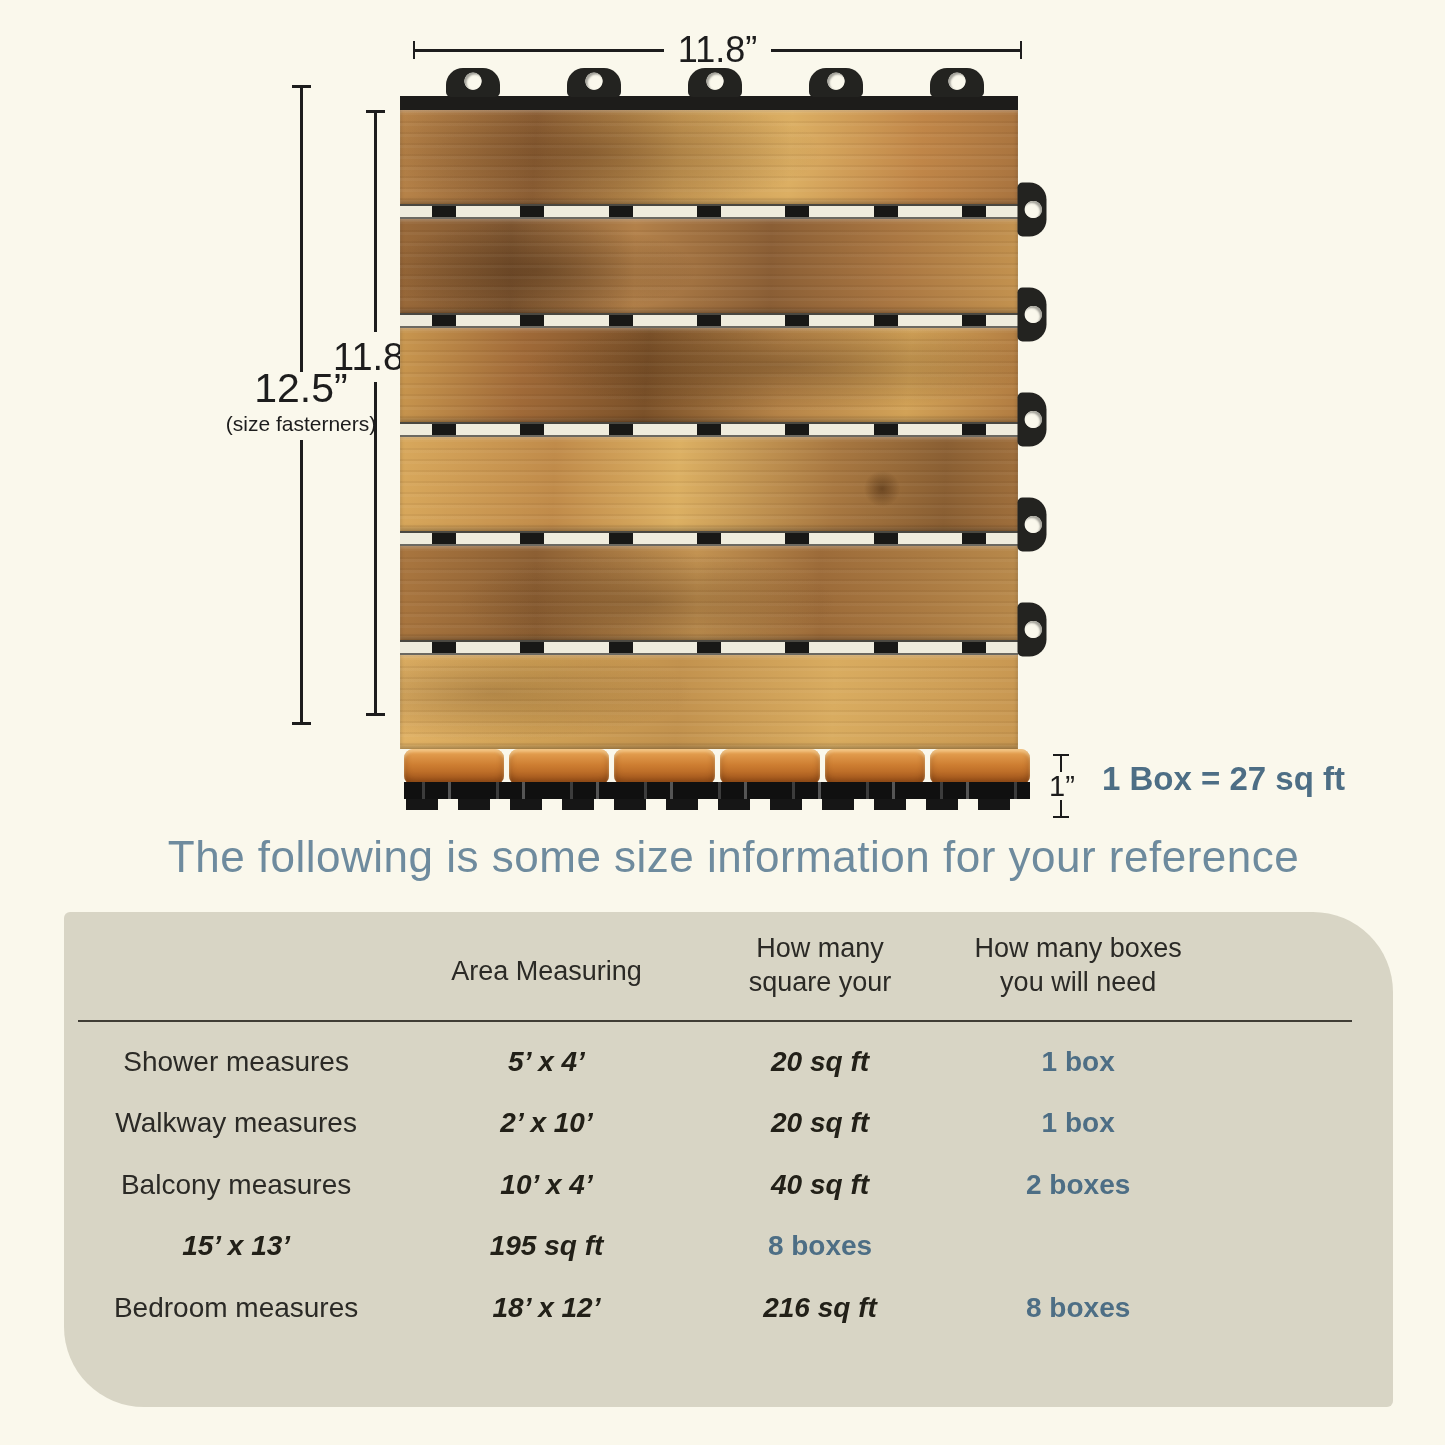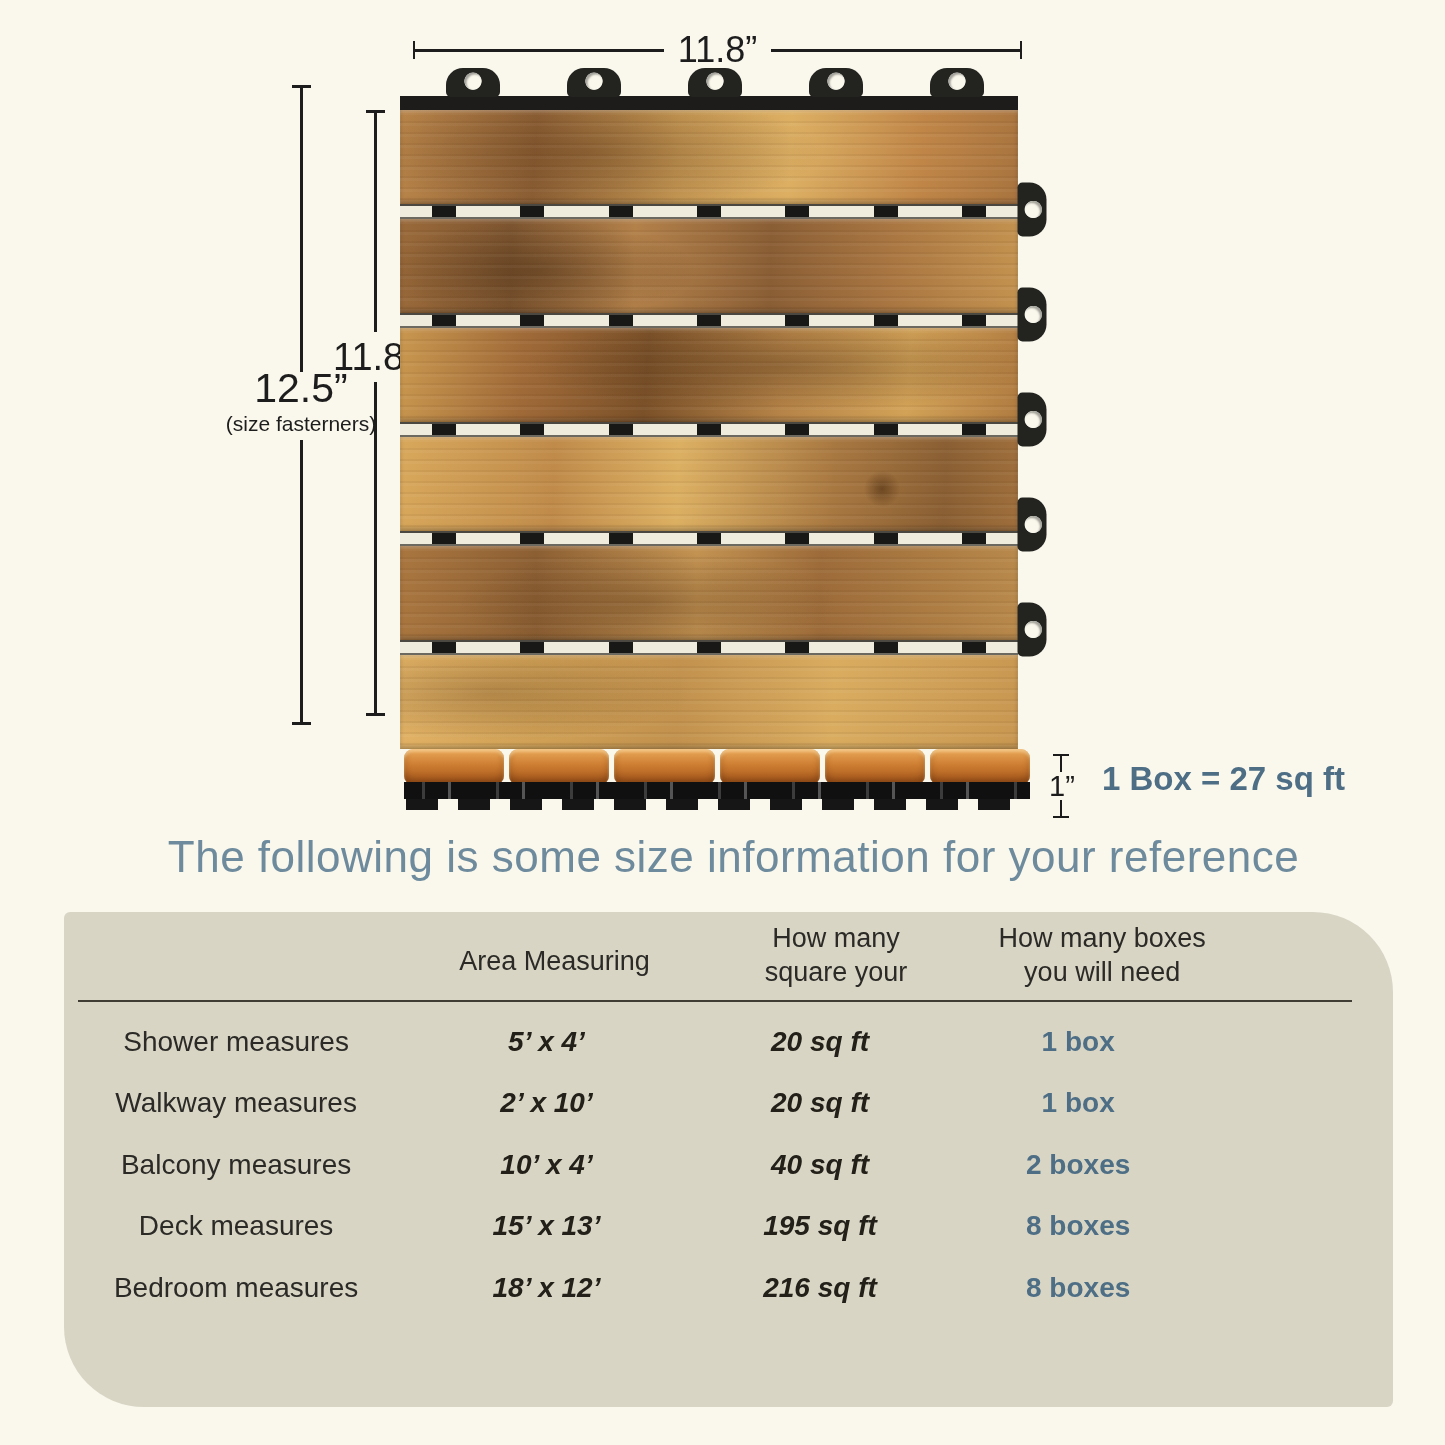--- a/index.html
+++ b/index.html
@@ -83,21 +83,21 @@
     color:var(--accent,#4d6e85);}
 
   
   .heading{position:absolute;left:11px;top:832px;width:1445px;text-align:center;
     font-size:44px;font-weight:300;letter-spacing:.5px;color:var(--heading,#6e8b9e);}
 
   
   .panel{position:absolute;left:64px;top:912px;width:1329px;height:495px;
     background:var(--panel-bg,#d8d5c5);border-radius:6px 80px 6px 80px;}
   .grid4{display:grid;grid-template-columns:28% 22.5% 22% 20%;padding-right:7.5%;}
-  .panel-header{height:88px;align-items:center;gap:8px;}
+  .panel-header{height:108px;align-items:center;}
   .panel-header .hcell{text-align:center;font-size:27px;line-height:1.25;
     color:#2b2a26;white-space:pre-line;}
   .panel-header .hcell.single{padding-top:12px;}
   .divider{margin-left:14px;width:1274px;height:2px;background:#403d35;}
   .panel-rows{padding-top:9px;}
   .trow{height:61.5px;align-items:center;}
   .trow .cell{text-align:center;font-size:28px;line-height:1;}
   .trow .area{color:#2b2a26;}
   .trow .size,.trow .sqft{font-weight:bold;color:#222018;font-style:italic;}
   .trow .boxes{font-weight:bold;color:var(--accent,#4d6e85);}
@@ -248,21 +248,20 @@
         <div class="cell sqft">20 sq ft</div>
         <div class="cell boxes">1 box</div>
       </div>
       <div class="trow grid4">
         <div class="cell area">Balcony measures</div>
         <div class="cell size">10’ x 4’</div>
         <div class="cell sqft">40 sq ft</div>
         <div class="cell boxes">2 boxes</div>
       </div>
       <div class="trow grid4">
-        <div class="cell area">Deck measures</div>
         <div class="cell size">15’ x 13’</div>
         <div class="cell sqft">195 sq ft</div>
         <div class="cell boxes">8 boxes</div>
       </div>
       <div class="trow grid4">
         <div class="cell area">Bedroom measures</div>
         <div class="cell size">18’ x 12’</div>
         <div class="cell sqft">216 sq ft</div>
         <div class="cell boxes">8 boxes</div>
       </div>

